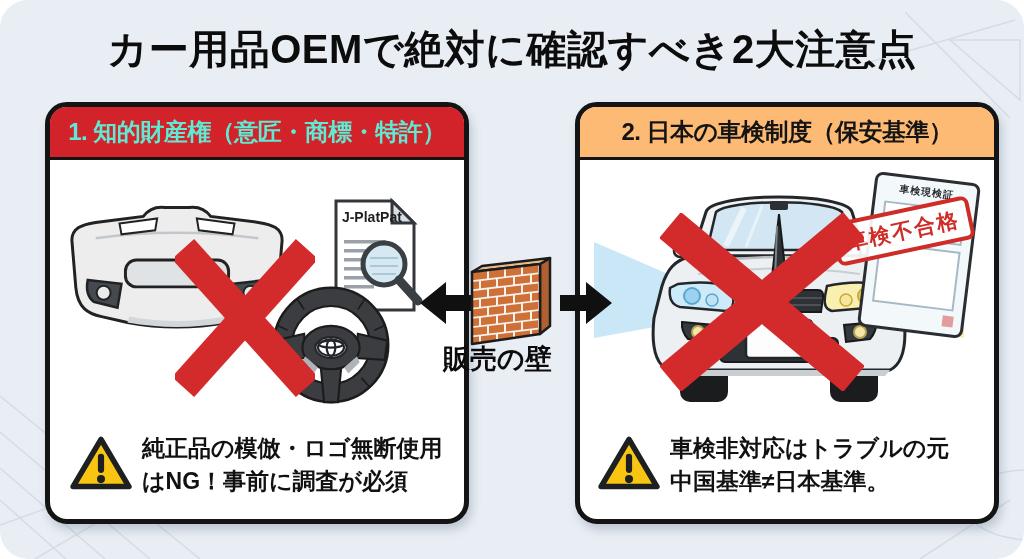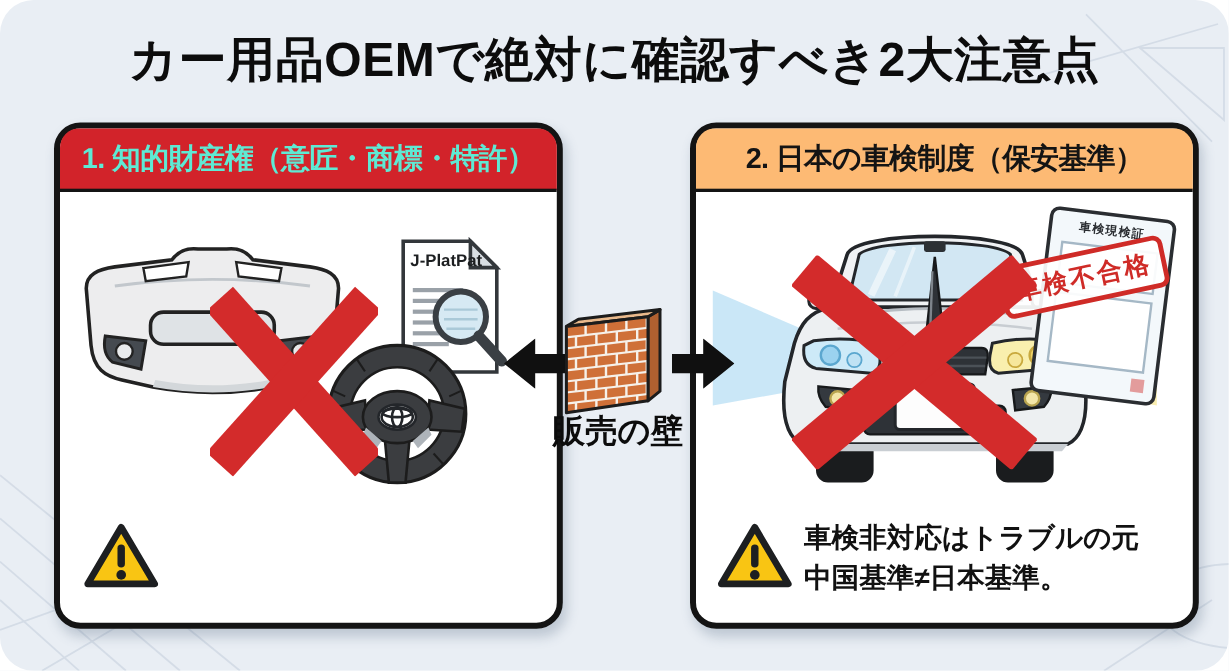--- a/index.html
+++ b/index.html
@@ -35,21 +35,21 @@
   #panel-right .panel-header{background:#fdba74;color:#141414;}
   
   .warn-text{
     font-size:23px;font-weight:800;line-height:1.42;color:#111;
     white-space:nowrap;z-index:2;
   }
   
   .cross{z-index:3;}
   
   #wall-label{
-    left:443px;top:341px;width:144px;text-align:center;
+    left:443px;top:341px;width:144px;
     font-size:27px;font-weight:900;color:#0c0c0c;z-index:4;
   }
   .arrow{z-index:4;}
   #brick-wall{z-index:4;}
   
   #doc{left:326px;top:196px;width:102px;height:122px;z-index:2;}
   #doc-label{
     position:absolute;left:6%;top:13px;width:78%;text-align:center;
     font-size:14px;font-weight:800;color:#1d1f21;letter-spacing:0px;
   }
@@ -173,20 +173,24 @@
   <svg class="abs cross" style="left:175px;top:237px;" width="140" height="160" viewBox="0 0 140 160">
     <line x1="8" y1="12" x2="132" y2="150" stroke="#d32b2b" stroke-width="30"></line>
     <line x1="132" y1="12" x2="8" y2="150" stroke="#d32b2b" stroke-width="30"></line>
   </svg>
 
   <svg class="abs" style="left:70px;top:434px;z-index:2;" width="62" height="58" viewBox="0 0 100 92">
     <polygon points="50,8 95,84 5,84" fill="#f9c513" stroke="#1d1f21" stroke-width="9" stroke-linejoin="round"></polygon>
     <rect x="45" y="31" width="10" height="31" rx="5" fill="#1d1f21"></rect>
     <circle cx="50" cy="72" r="6.5" fill="#1d1f21"></circle>
   </svg>
+  <div class="abs warn-text" style="left:142px;top:432px;">
+    <div>純正品の模倣・ロゴ無断使用</div>
+    <div>はNG！事前に調査が必須</div>
+  </div>
 
   <svg class="abs arrow" style="left:420px;top:282px;" width="52" height="42" viewBox="0 0 52 42">
     <polygon points="52,13 26,13 26,0 0,21 26,42 26,29 52,29" fill="#101010"></polygon>
   </svg>
   <svg class="abs arrow" style="left:560px;top:282px;" width="52" height="42" viewBox="0 0 52 42">
     <polygon points="0,13 26,13 26,0 52,21 26,42 26,29 0,29" fill="#101010"></polygon>
   </svg>
 
   <svg id="brick-wall" class="abs" style="left:462px;top:250px;" width="96" height="102" viewBox="0 0 96 102">
     <defs>

